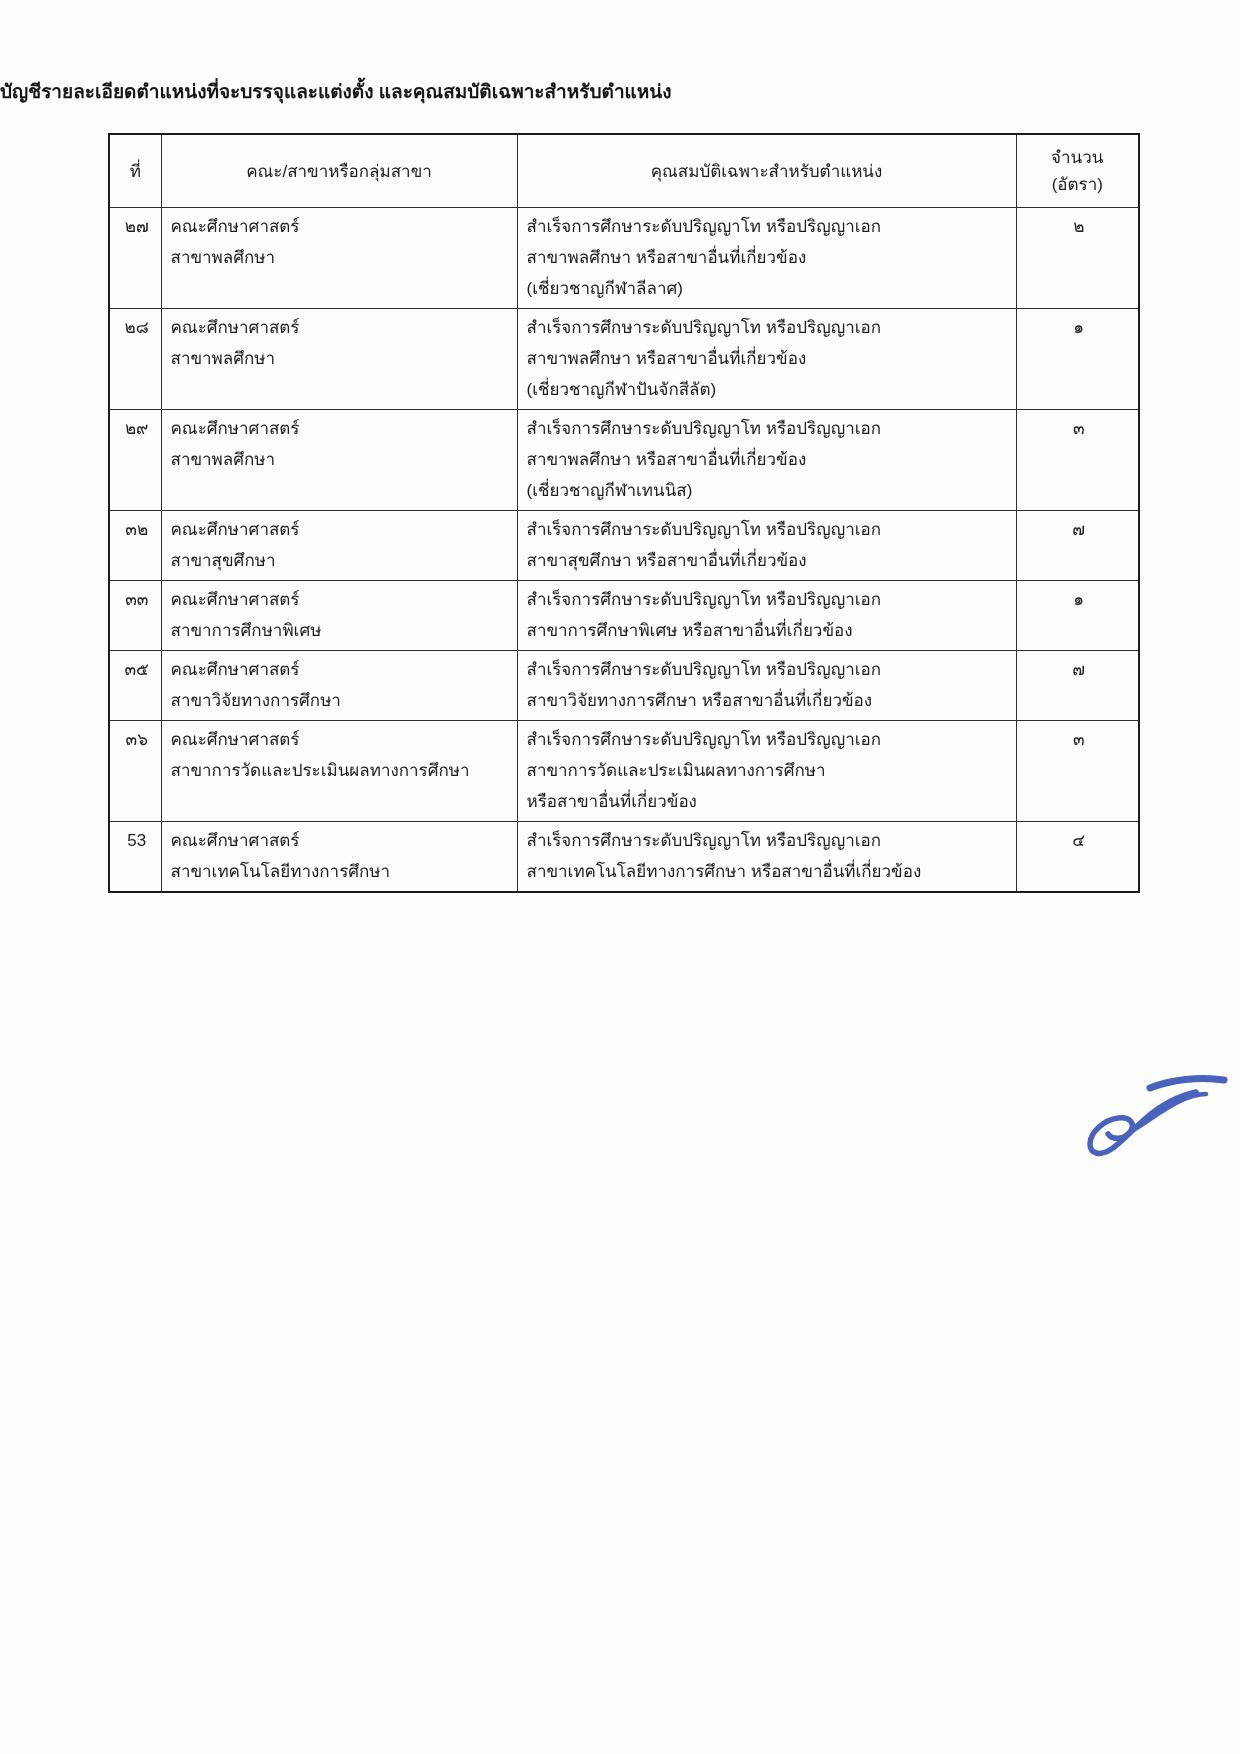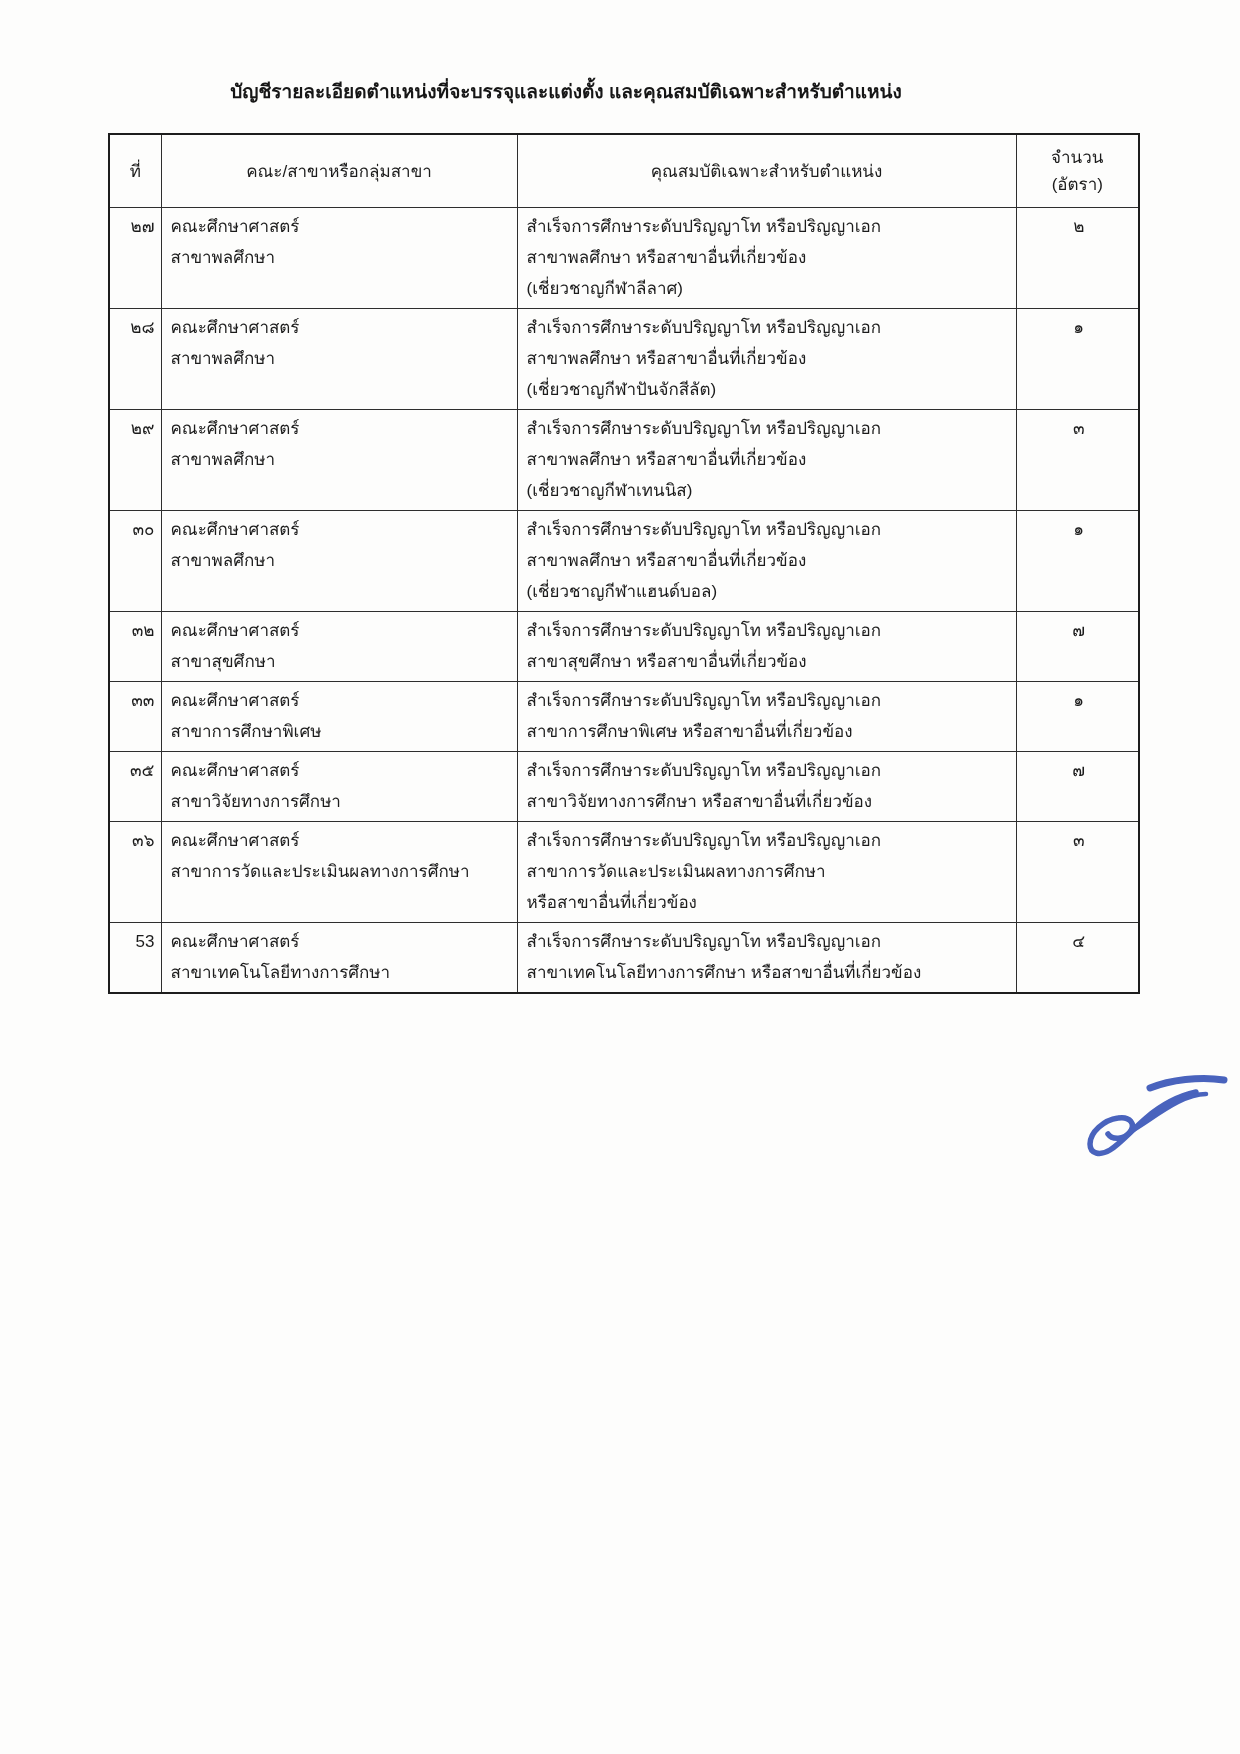--- a/index.html
+++ b/index.html
@@ -8,21 +8,20 @@
     width:1240px; height:1754px;
     background:#fdfdfc;
     overflow:hidden;
     font-family:"Liberation Sans", sans-serif;
     color:#1c1c1c;
   }
   .doc-title {
     position:absolute;
     top:76px; left:0;
     width:1132px;
-    text-align:center;
     font-size:19px;
     font-weight:bold;
     color:#161616;
   }
   table.positions {
     position:absolute;
     top:133px; left:108px;
     width:1030px;
     border-collapse:collapse;
     table-layout:fixed;
@@ -41,21 +40,21 @@
     text-align:center;
     vertical-align:middle;
     height:72px;
     padding:0 2px;
     line-height:27px;
   }
   .col-no   { width:52px; }
   .col-fac  { width:356px; }
   .col-qual { width:499px; }
   .col-cnt  { width:123px; }
-  .cell-no   { text-align:right; padding-left:0; padding-right:0; }
+  .cell-no   { text-align:center; padding-left:0; padding-right:0; }
   .cell-cnt  { text-align:center; padding-left:0; padding-right:0; padding-top:5px; }
   tr.r3 td { height:97px; }
   tr.r2 td { height:66px; }
   .sig {
     position:absolute;
     left:1078px; top:1058px;
     width:156px; height:104px;
   }
 </style>
 </head>
@@ -118,33 +117,20 @@
         <div>สาขาพลศึกษา</div>
       </td>
       <td>
         <div>สำเร็จการศึกษาระดับปริญญาโท หรือปริญญาเอก</div>
         <div>สาขาพลศึกษา หรือสาขาอื่นที่เกี่ยวข้อง</div>
         <div>(เชี่ยวชาญกีฬาเทนนิส)</div>
       </td>
       <td class="cell-cnt">๓</td>
     </tr>
 
-    <tr class="r3">
-      <td class="cell-no">๓๐</td>
-      <td>
-        <div>คณะศึกษาศาสตร์</div>
-        <div>สาขาพลศึกษา</div>
-      </td>
-      <td>
-        <div>สำเร็จการศึกษาระดับปริญญาโท หรือปริญญาเอก</div>
-        <div>สาขาพลศึกษา หรือสาขาอื่นที่เกี่ยวข้อง</div>
-        <div>(เชี่ยวชาญกีฬาแฮนด์บอล)</div>
-      </td>
-      <td class="cell-cnt">๑</td>
-    </tr>
 
 
     <tr class="r2">
       <td class="cell-no">๓๒</td>
       <td>
         <div>คณะศึกษาศาสตร์</div>
         <div>สาขาสุขศึกษา</div>
       </td>
       <td>
         <div>สำเร็จการศึกษาระดับปริญญาโท หรือปริญญาเอก</div>

